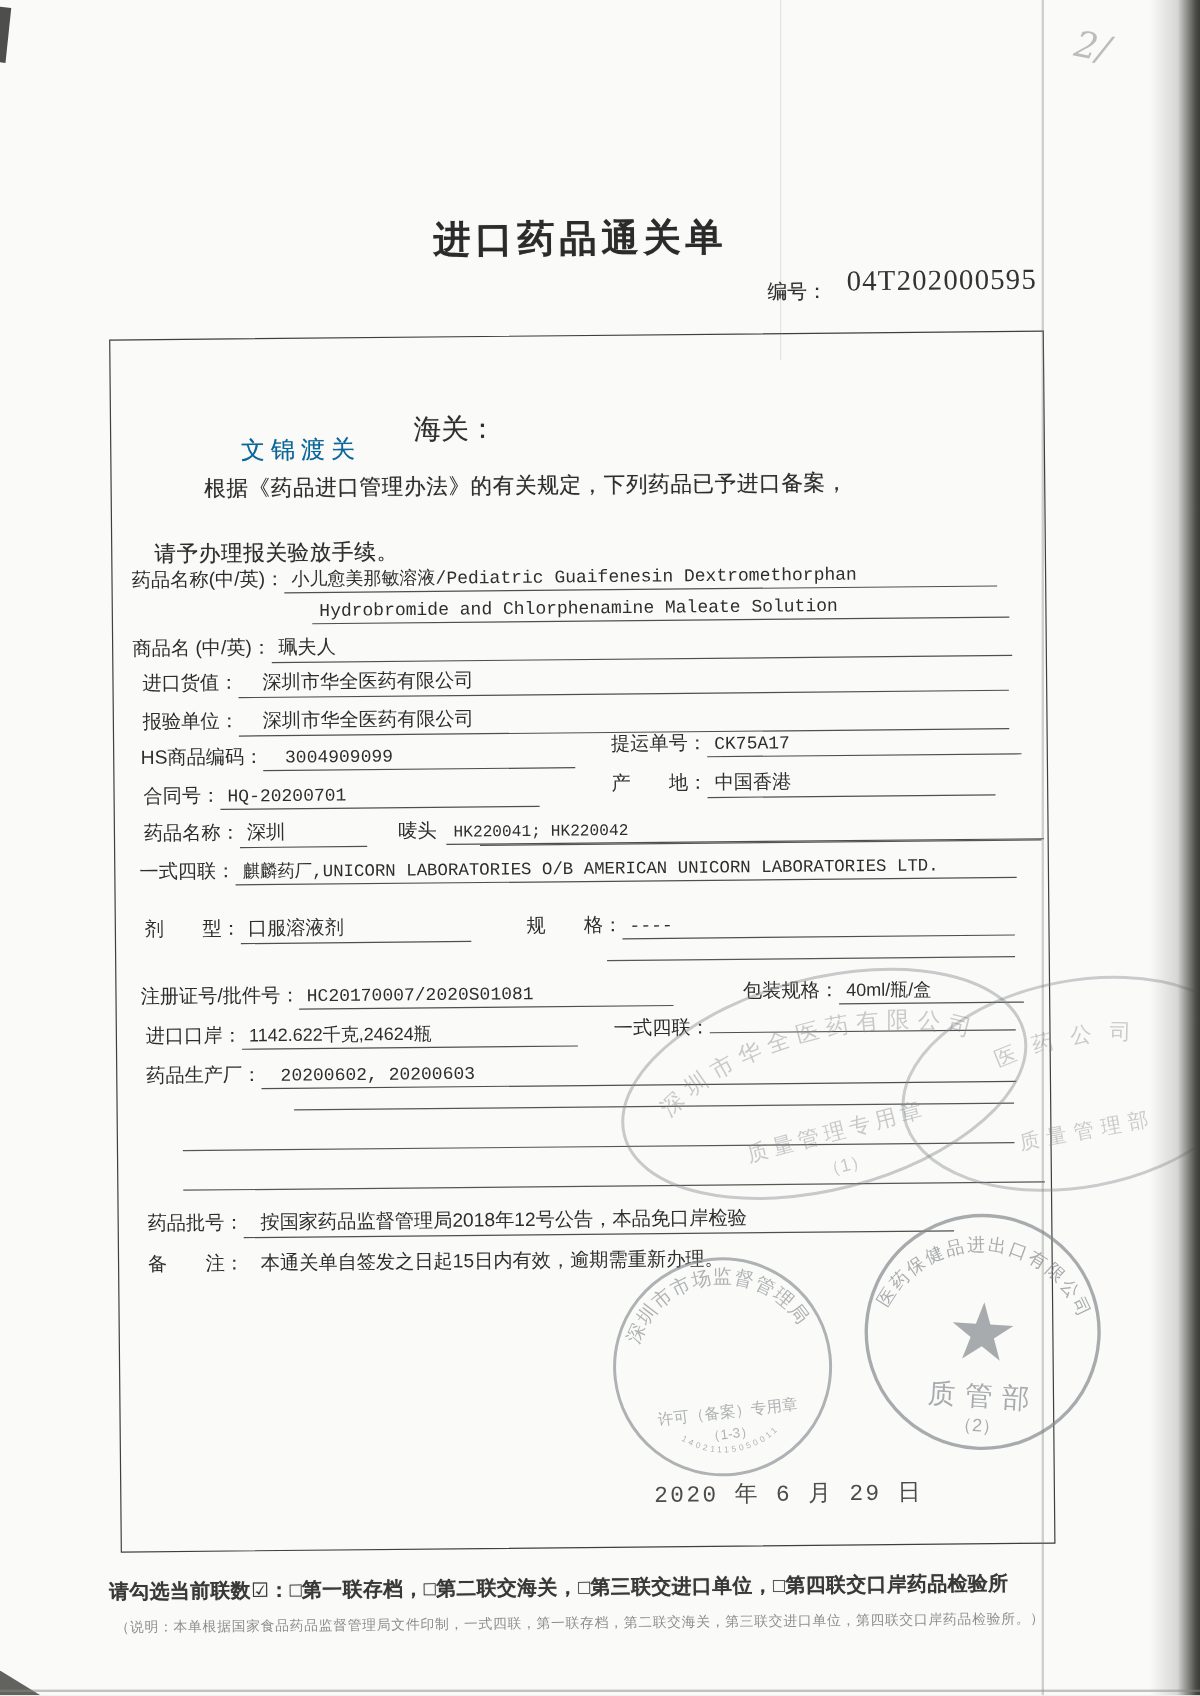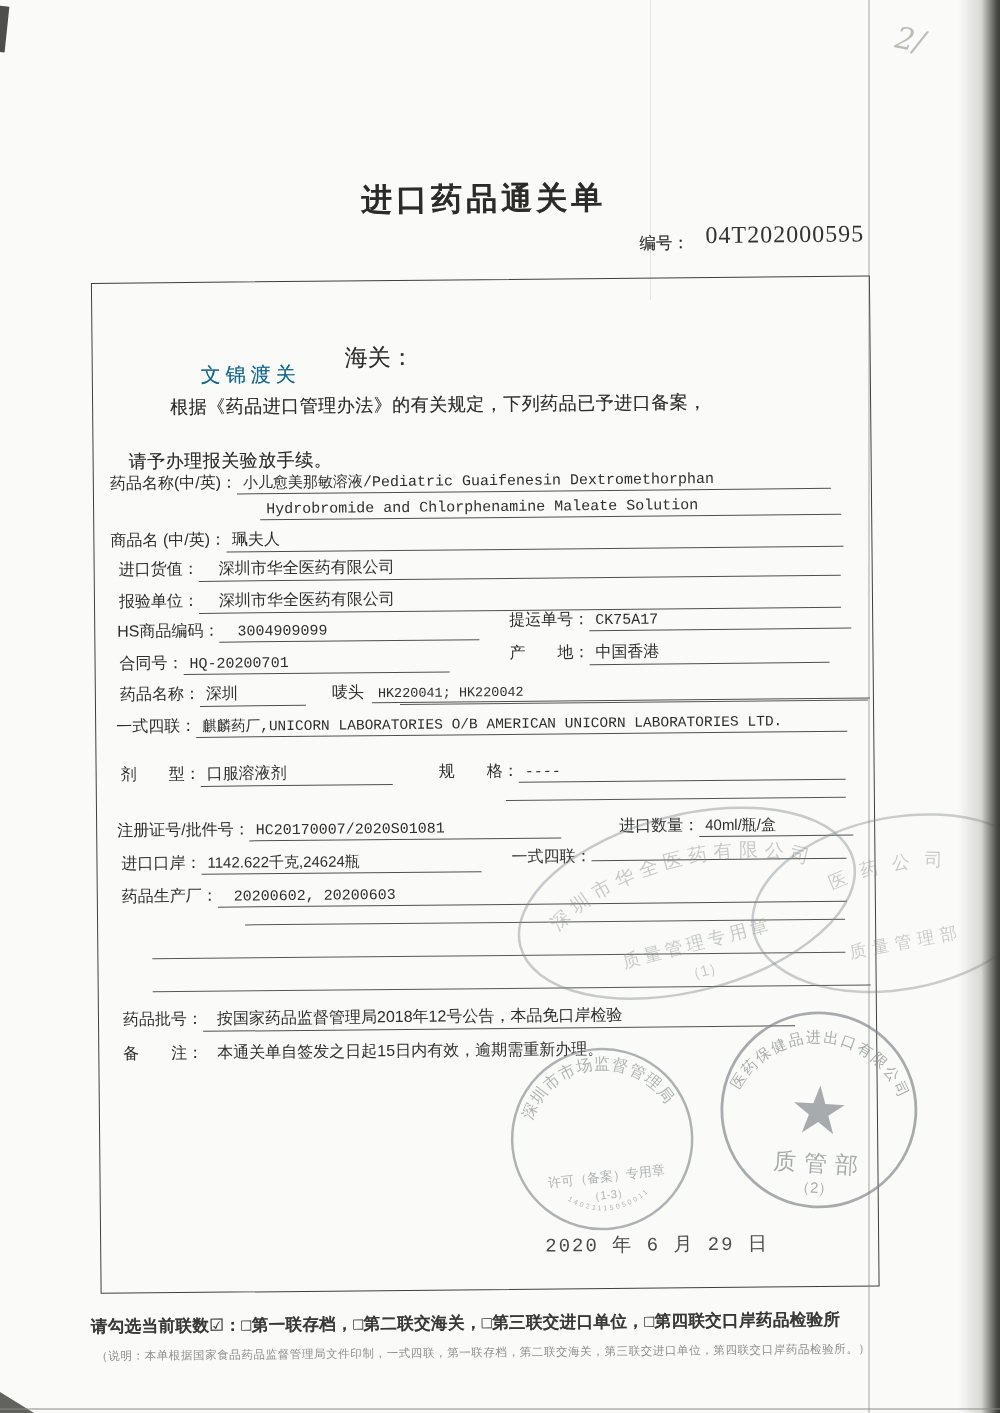--- a/index.html
+++ b/index.html
@@ -106,21 +106,21 @@
       <span class="lbl">规　　格：</span>
       <span class="uv mono">----</span>
     </div>
     <div class="blank-ul" style="left:505px;top:800px;width:340px;"></div>
 
     <div class="row" style="left:116px;top:817px;width:444px;">
       <span class="lbl">注册证号/批件号：</span>
       <span class="uv mono">HC20170007/2020S01081</span>
     </div>
     <div class="row" style="left:618px;top:817px;width:234px;">
-      <span class="lbl">进口数量：</span>
+      <span class="lbl">包装规格：</span>
       <span class="uv" style="font-size:15px;">40ml/瓶/盒</span>
     </div>
 
     <div class="row" style="left:120px;top:850px;width:360px;">
       <span class="lbl">进口口岸：</span>
       <span class="uv" style="font-size:15px;">1142.622千克,24624瓶</span>
     </div>
     <div class="row" style="left:510px;top:847px;width:335px;">
       <span class="lbl">一式四联：</span>
       <span class="uv"></span>

